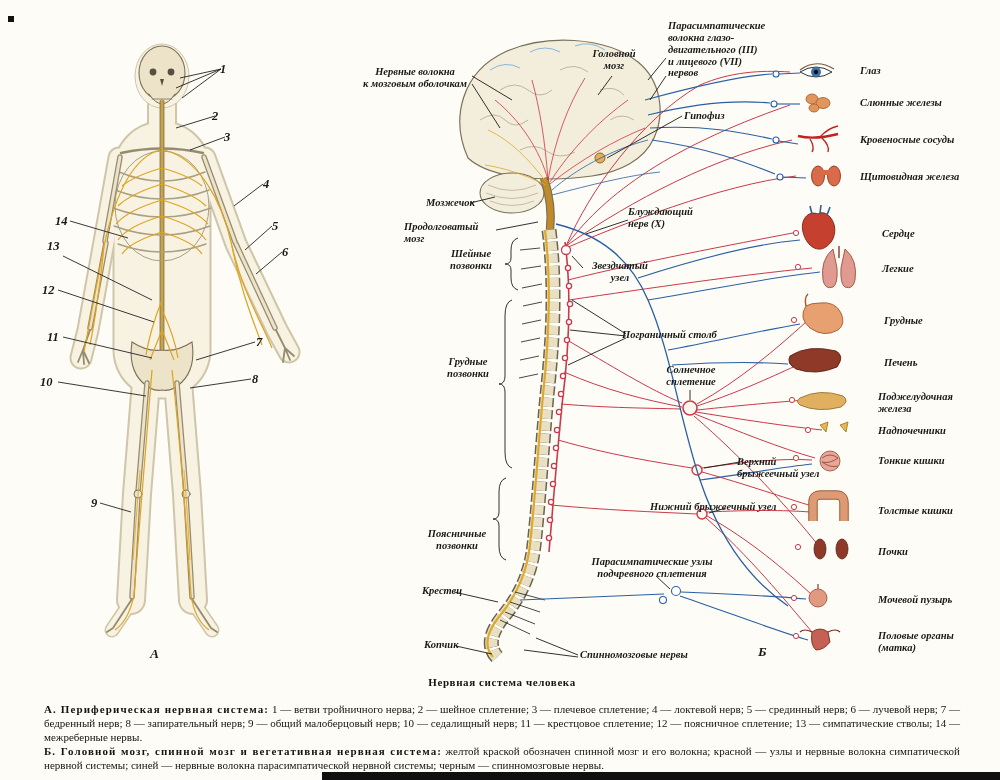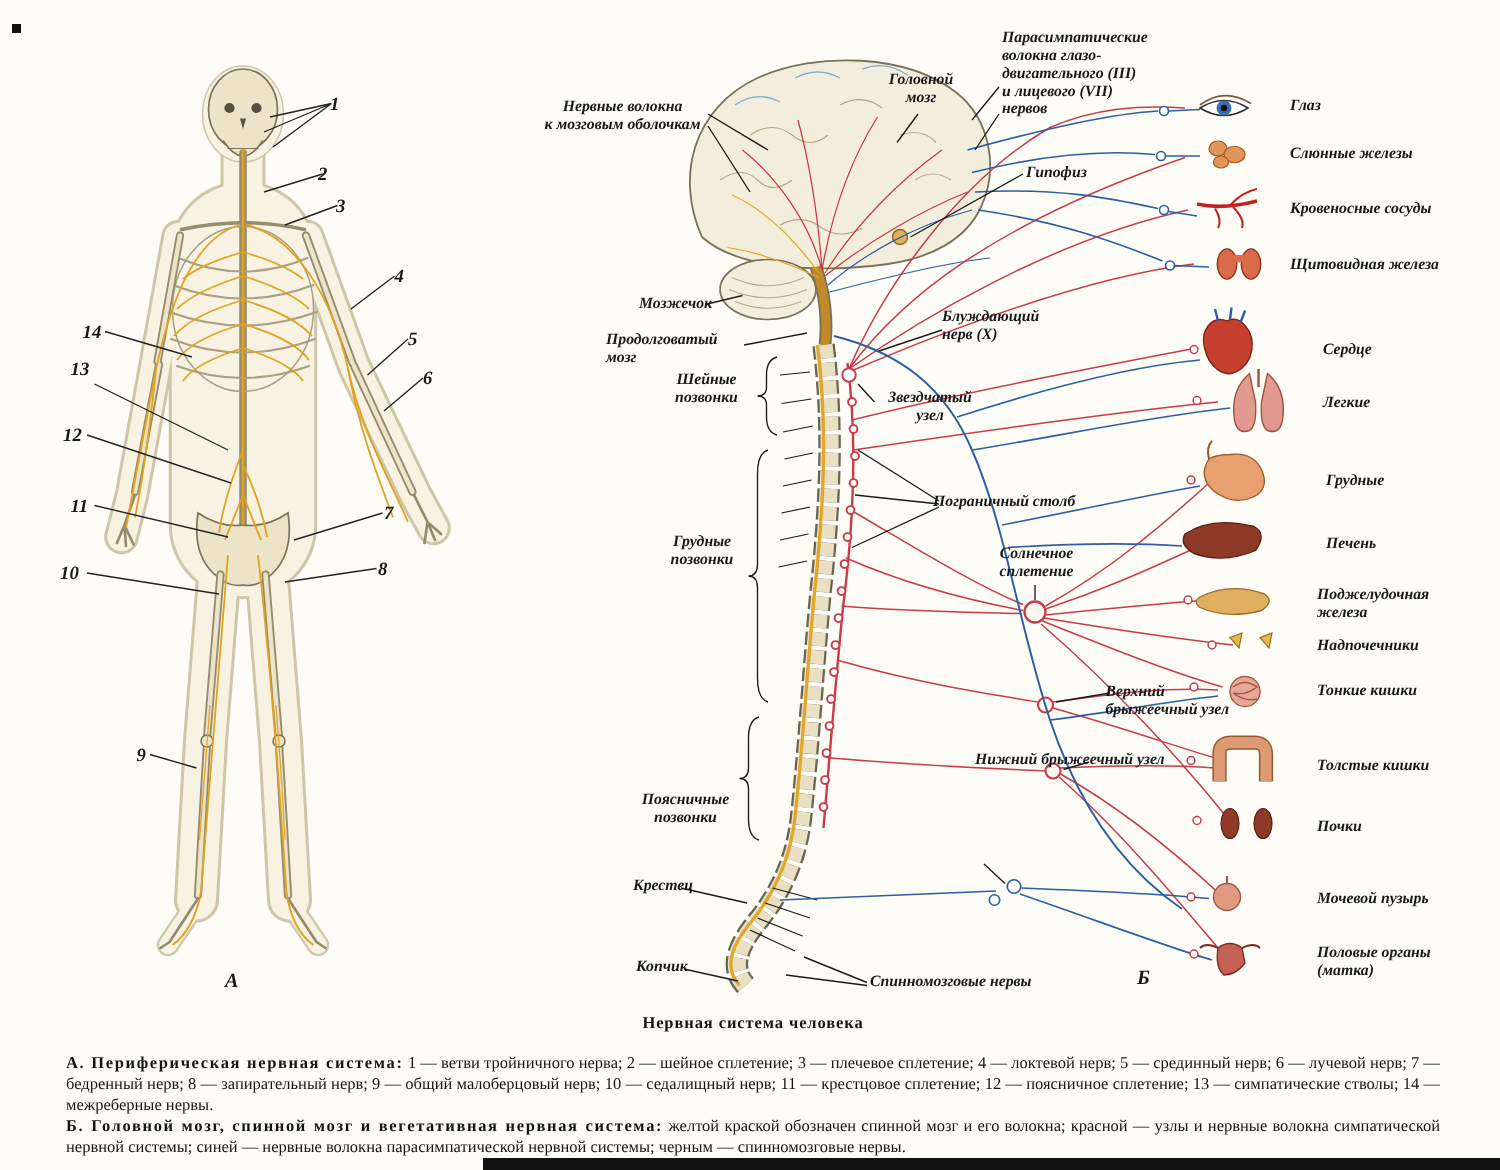--- a/index.html
+++ b/index.html
@@ -429,20 +429,22 @@
 <div class="lbl" style="left:622px;top:329px;">Пограничный столб</div>
 <div class="lbl ctr" style="left:434px;top:356px;width:68px;">Грудные
 позвонки</div>
 <div class="lbl ctr" style="left:648px;top:364px;width:86px;">Солнечное
 сплетение</div>
 <div class="lbl" style="left:698px;top:456px;width:106px;padding-left:39px;">Верхний
 брыжеечный узел</div>
 <div class="lbl" style="left:650px;top:501px;">Нижний брыжеечный узел</div>
 <div class="lbl ctr" style="left:420px;top:500px;width:74px;margin-top:28px;">Поясничные
 позвонки</div>
+<div class="lbl ctr" style="left:572px;top:556px;width:160px;">Парасимпатические узлы
+подчревного сплетения</div>
 <div class="lbl" style="left:422px;top:585px;">Крестец</div>
 <div class="lbl" style="left:424px;top:639px;">Копчик</div>
 <div class="lbl" style="left:580px;top:649px;">Спинномозговые нервы</div>
 
 <div class="lbl" style="left:860px;top:65px;">Глаз</div>
 <div class="lbl" style="left:860px;top:97px;">Слюнные железы</div>
 <div class="lbl" style="left:860px;top:134px;">Кровеносные сосуды</div>
 <div class="lbl" style="left:860px;top:171px;">Щитовидная железа</div>
 <div class="lbl" style="left:882px;top:228px;">Сердце</div>
 <div class="lbl" style="left:882px;top:263px;">Легкие</div>

